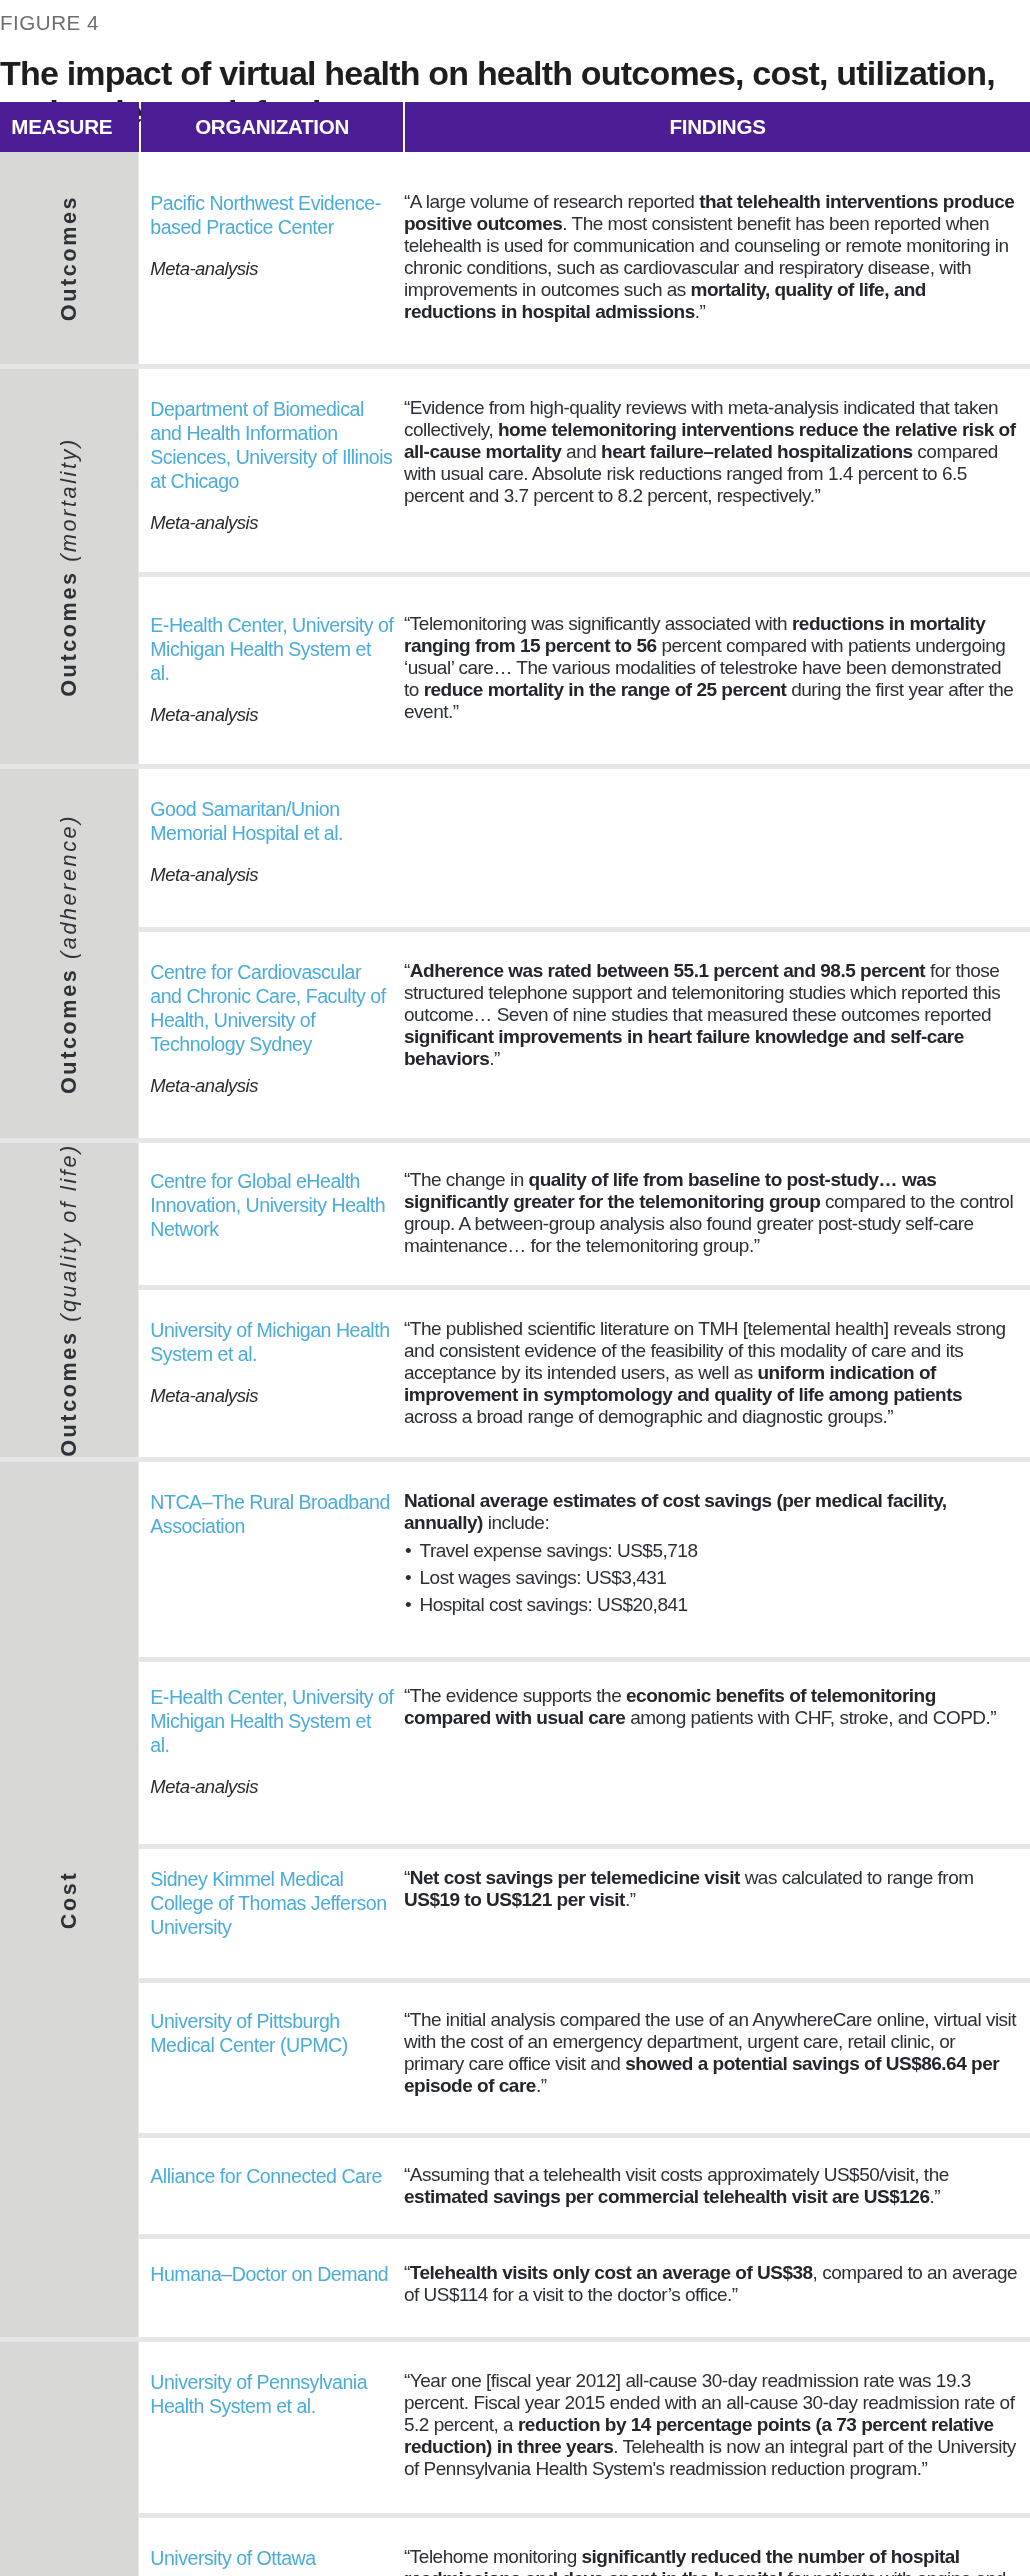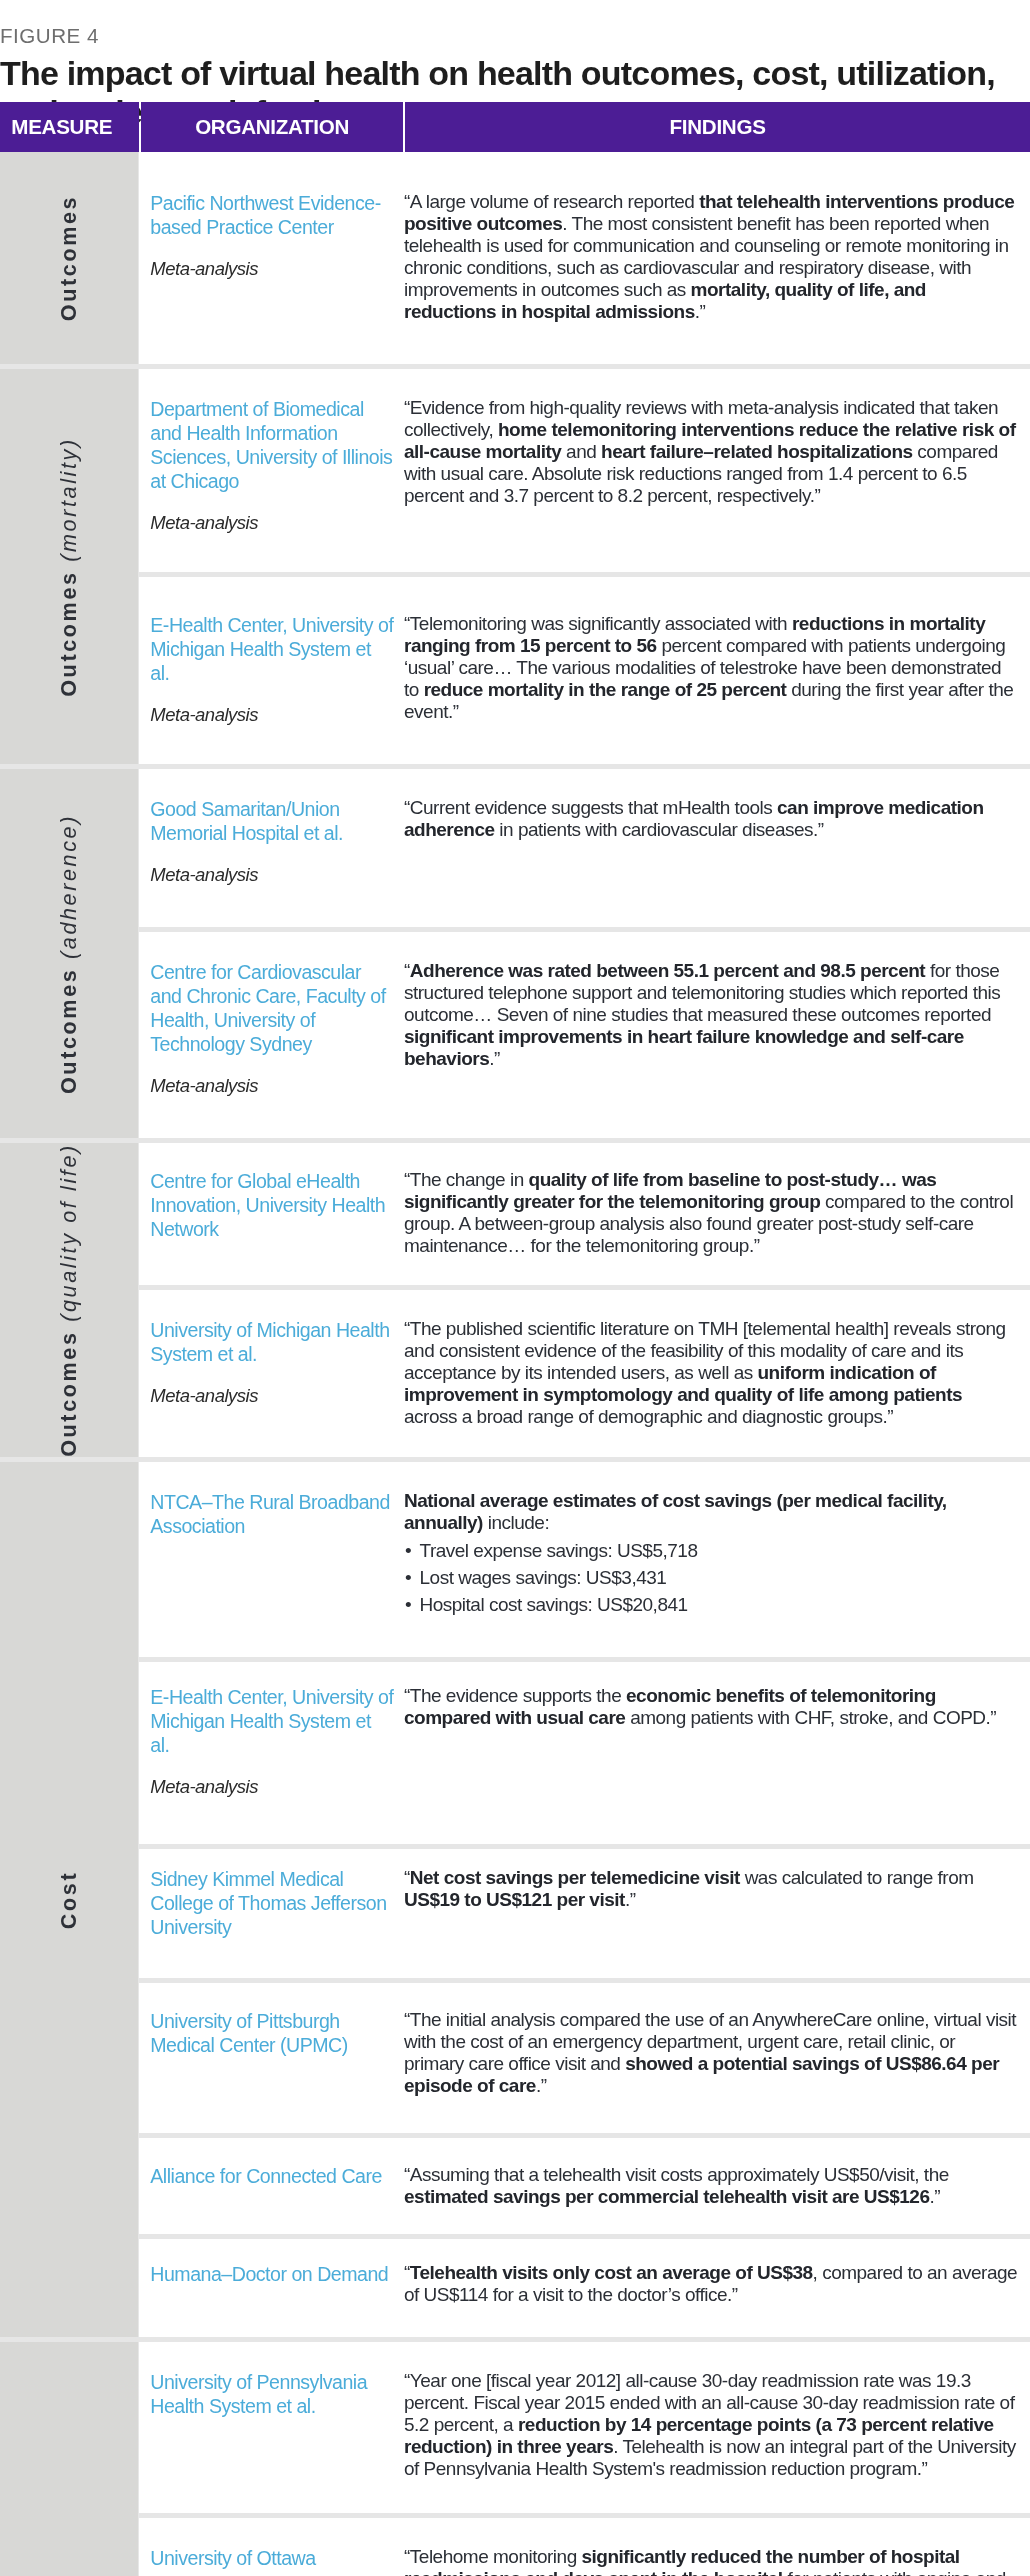--- a/index.html
+++ b/index.html
@@ -1,19 +1,19 @@
 <!DOCTYPE html>
 <html style="font-size:8.2px"><head>
 <meta charset="utf-8">
 <style>
   html, body { margin: 0; padding: 0; background: #ffffff; }
   body { width: 1030px; height: 3315px; position: relative; overflow: hidden;
          font-family: "Liberation Sans", sans-serif; color: #2b2f36; }
   .fig-label { position: absolute; left: 0; top: 11.3px; font-size: 20.6px; color: #6e6e6e;
-               letter-spacing: 0.5px; font-family: "Liberation Sans", sans-serif; margin-top: 13px; }
+               letter-spacing: 0.5px; font-family: "Liberation Sans", sans-serif; }
   .fig-title { position: absolute; left: 0; top: 54px; font-size: 34px; font-weight: bold;
                color: #1e1e1e; letter-spacing: -0.8px; font-family: "Liberation Sans", sans-serif; }
   .table { position: absolute; left: 0; top: 102px; width: 1030px; }
   .thead { display: flex; height: 50px; }
   .th { background: #4c1d95; color: #fff; font-weight: bold; font-size: 20.6px;
         display: flex; align-items: center; justify-content: center; box-sizing: border-box; letter-spacing: -0.3px; }
   .th.measure { width: 139px; margin-right: 2.1px; justify-content: flex-start; padding-left: 11.3px; }
   .th.org { width: 262px; margin-right: 2.1px; }
   .th.find { flex: 1; }
   .group { display: flex; border-bottom: 5.2px solid #e6e6e6; box-sizing: border-box; }
@@ -87,21 +87,20 @@
       <div class="group">
         <div class="measure-cell">
           <div class="measure-label"><span>Outcomes</span> <span class="sub">(adherence)</span></div>
         </div>
         <div class="rows">
           <div class="row" style="padding-top: 28px; padding-bottom: 39px;">
             <div class="org-cell">
               <div class="org-name">Good Samaritan/Union Memorial Hospital et al.</div>
               <div class="org-type">Meta-analysis</div>
             </div>
-            <div class="find-cell"><span>“Current evidence suggests that mHealth tools </span><b>can improve medication adherence</b><span> in patients with cardiovascular diseases.”</span></div>
           </div>
           <div class="row" style="padding-top: 28px; padding-bottom: 39px;">
             <div class="org-cell">
               <div class="org-name">Centre for Cardiovascular and Chronic Care, Faculty of Health, University of Technology Sydney</div>
               <div class="org-type">Meta-analysis</div>
             </div>
             <div class="find-cell"><span>“</span><b>Adherence was rated between 55.1 percent and 98.5 percent</b><span> for those structured telephone support and telemonitoring studies which reported this outcome… Seven of nine studies that measured these outcomes reported </span><b>significant improvements in heart failure knowledge and self-care behaviors</b><span>.”</span></div>
           </div>
         </div>
       </div>

